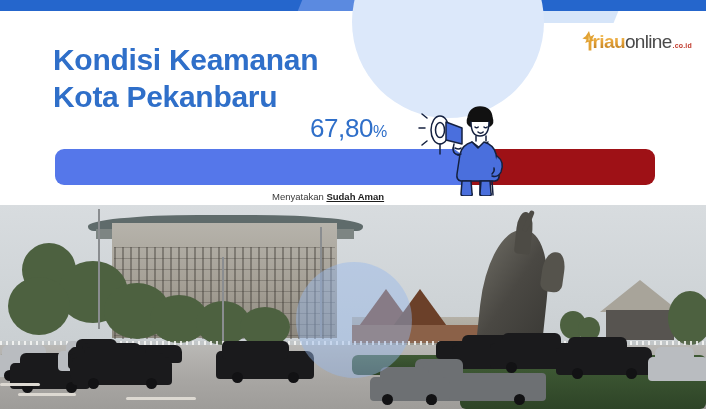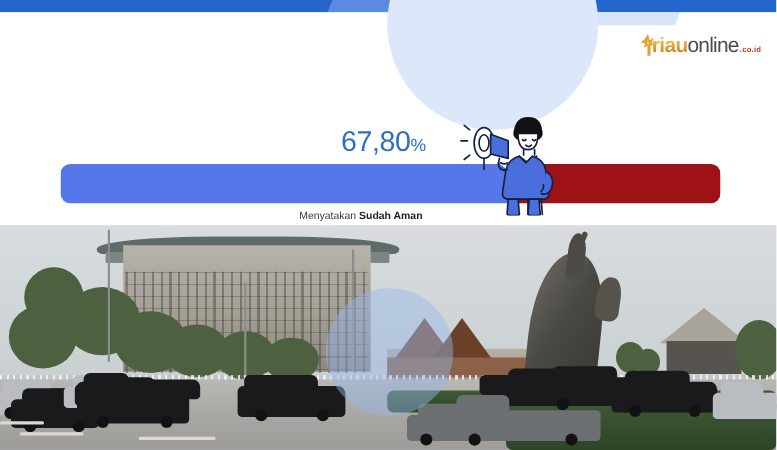--- a/index.html
+++ b/index.html
@@ -122,21 +122,21 @@
   .bar-right { background:#9e1116; }
 
   
   .caption {
     position:absolute; top:191px;
     font-size:9.5px;
     color:#3a3a3a;
     z-index:6;
     white-space:nowrap;
   }
-  .caption b { font-weight:bold; color:#1d1d1d; }
+  .caption b { font-weight:bold; color:#1d1d1d;text-decoration:underline; }
   .caption.right b { color:#b41f22; }
   .caption-left  { left:272px; }
   .caption-right { left:513px; }
 
   
   .character {
     position:absolute; left:418px; top:96px;
     width:96px; height:100px;
     z-index:8;
   }
@@ -334,20 +334,22 @@
         <path d="M7 0 L8.6 5.5 L12.4 3.4 L10.2 8.2 L13 9 L9.4 10.6 L9.4 19.6 L6.6 19.6 L6.6 10.8 L3.2 12.1 L4.6 8.4 L0.4 7.6 L3.6 5.2 Z" fill="#e2a233"></path>
         <path d="M6.8 4.2 L8.2 9.2 L6.2 9.6 Z" fill="#f3d07e"></path>
       </svg>
     </span>
     <span class="logo-riau">riau</span>
     <span class="logo-online">online</span>
     <span class="logo-tld">.co.id</span>
   </div>
 
   <div class="title-block">
+    <div class="title-line">Kondisi Keamanan</div>
+    <div class="title-line">Kota Pekanbaru</div>
   </div>
 
   <div class="pct pct-left"><span>67,80</span><span class="sym">%</span></div>
 
 
   <div class="bar">
     <div class="bar-left" style="width: 67.8%; background: rgb(85, 119, 234);"></div>
     <div class="bar-right" style="width: 32.2%; background: rgb(158, 17, 22);"></div>
   </div>
 

